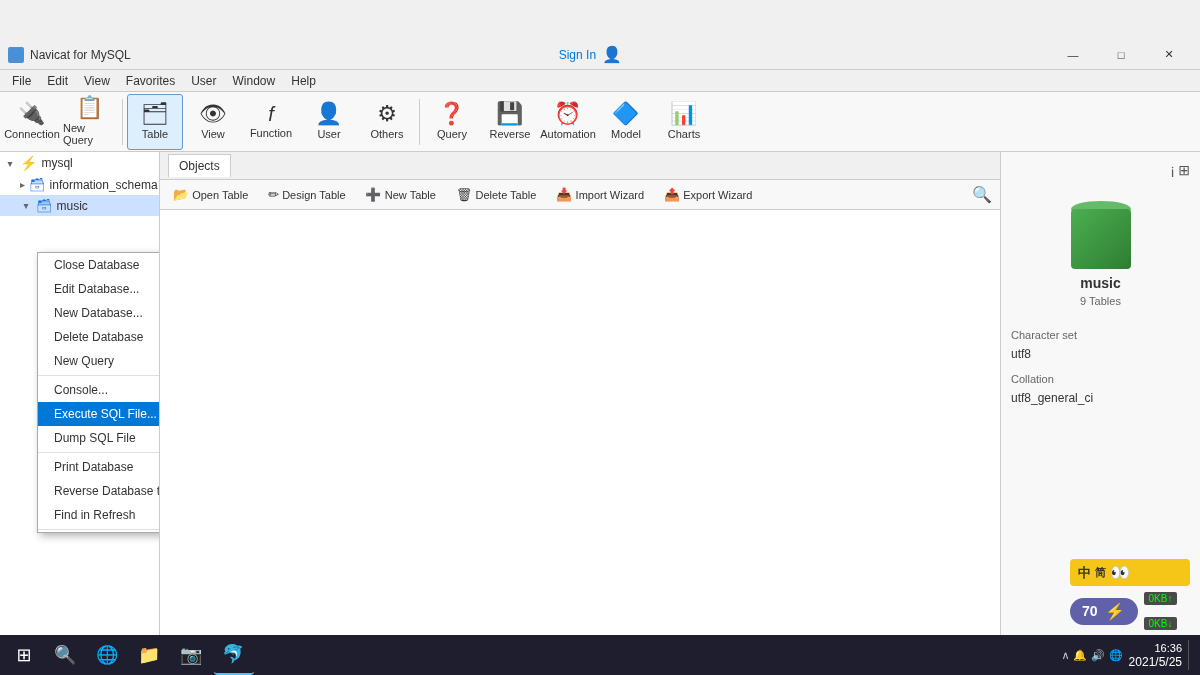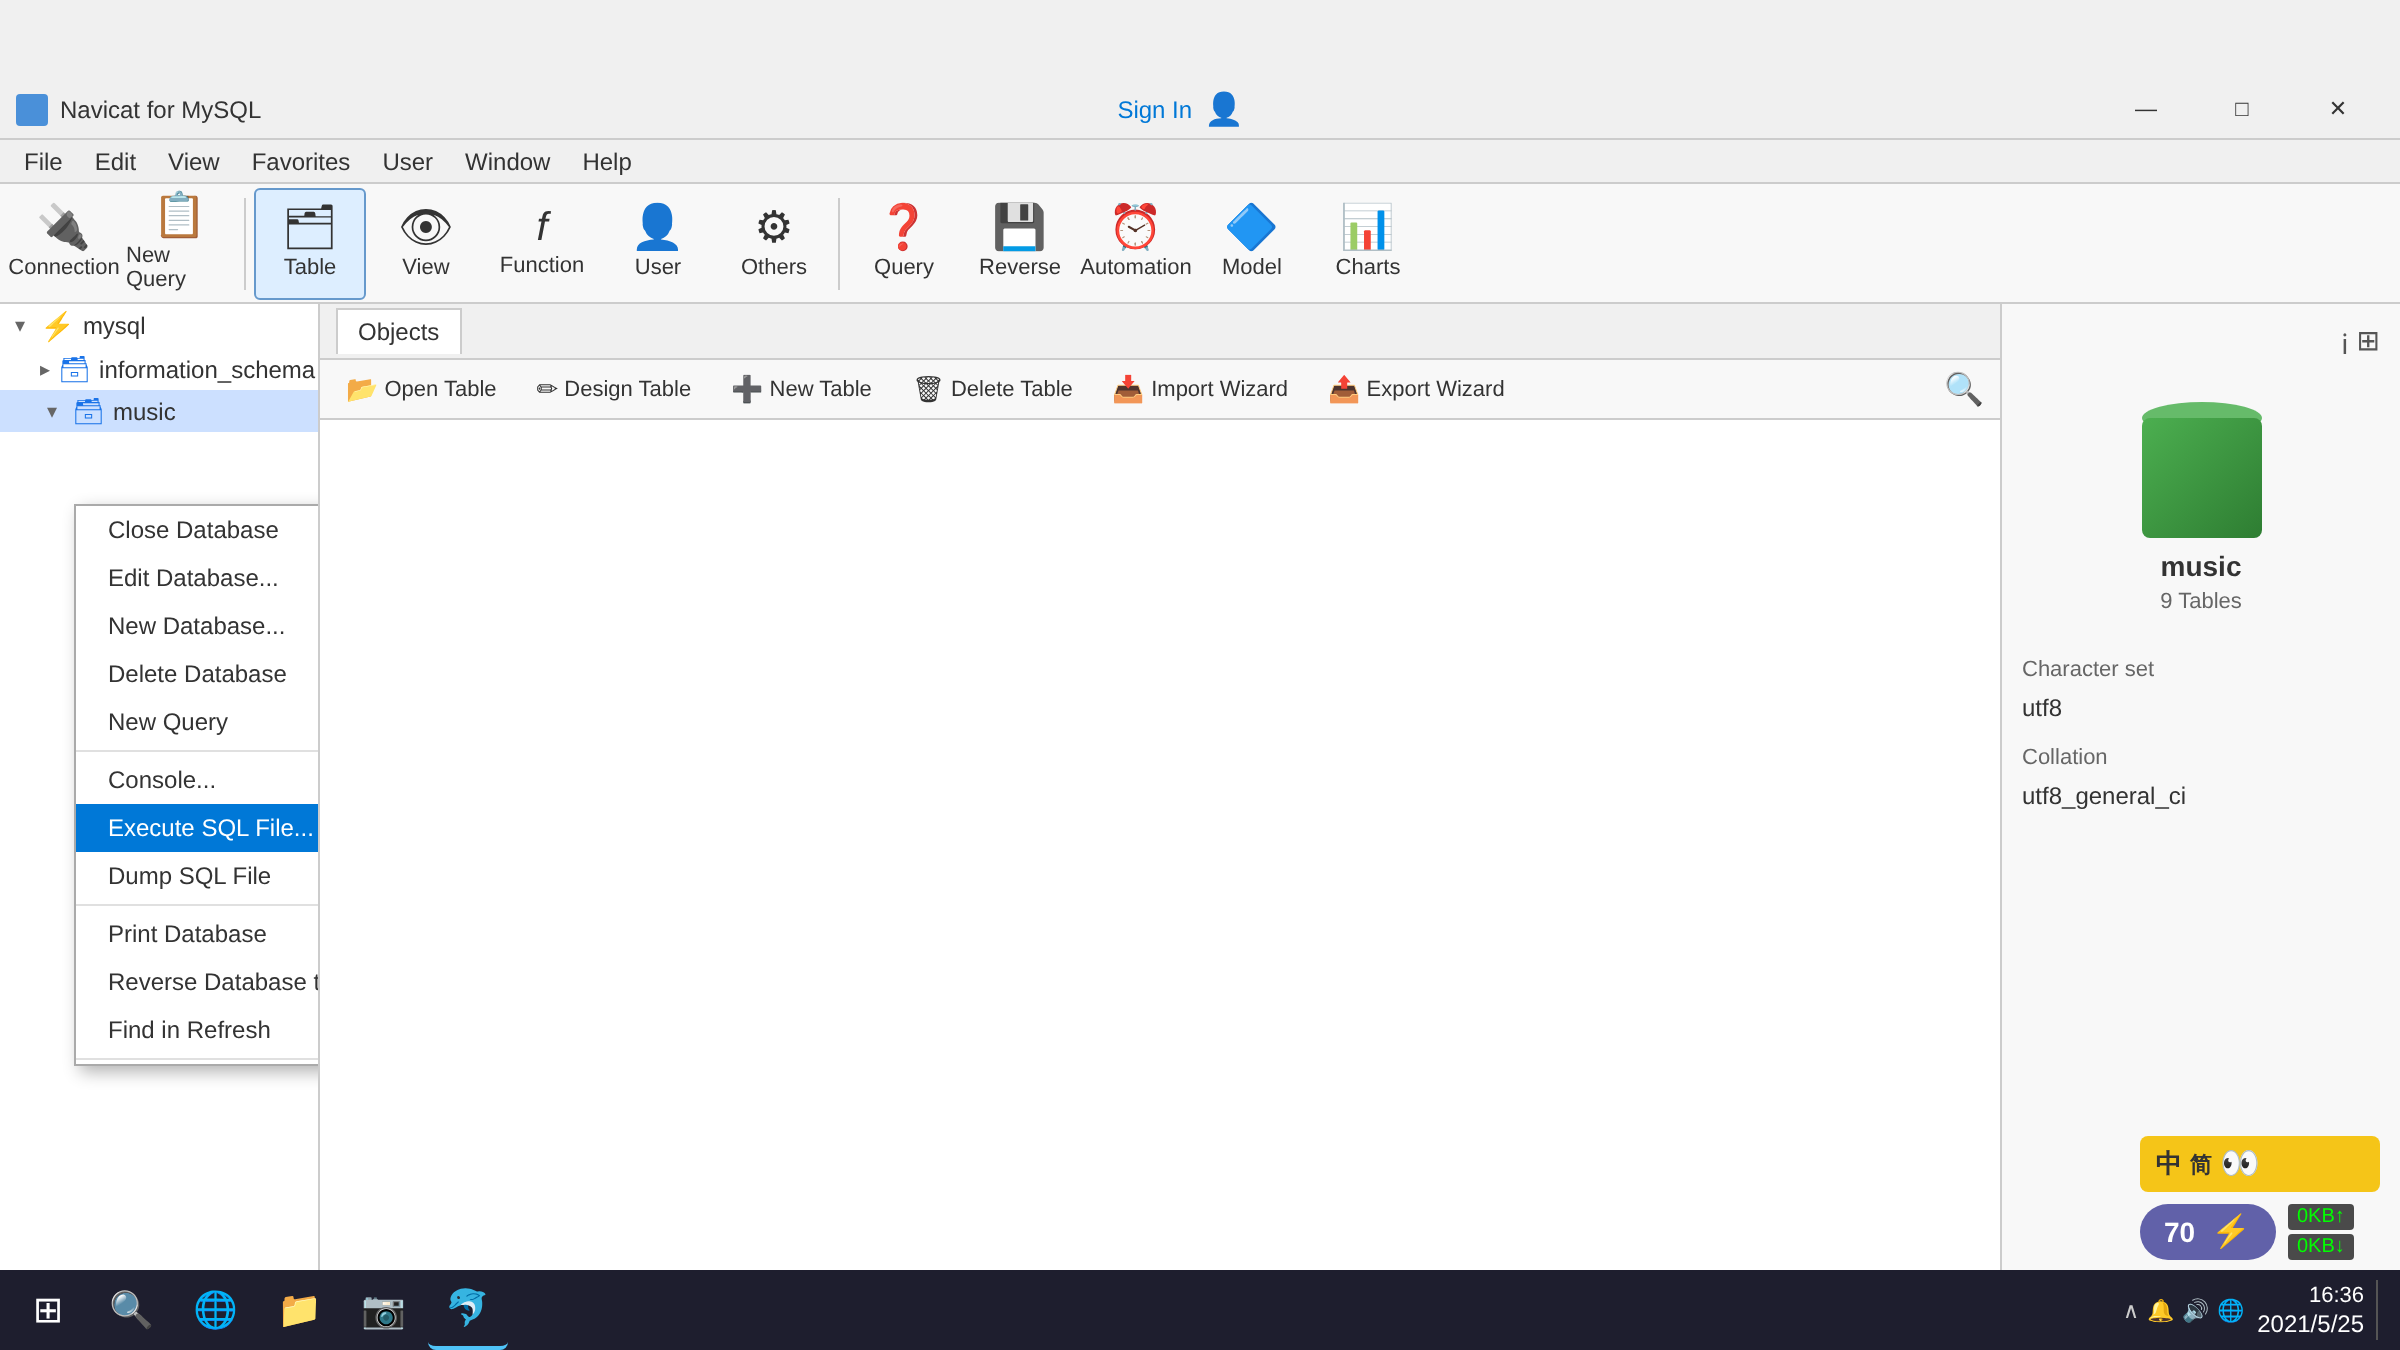--- a/index.html
+++ b/index.html
@@ -482,18 +482,18 @@
   <div style="background:#f5c518;border-radius:4px;padding:4px 8px;display:flex;align-items:center;gap:4px;font-size:13px;font-weight:bold;color:#333;min-width:120px;">
     <span>中</span>
     <span style="font-size:11px;">简</span>
     <span style="font-size:16px;">👀</span>
   </div>
   <div style="display:flex;align-items:center;gap:6px;">
     <div style="background:rgba(80,80,160,0.9);border-radius:24px;padding:4px 12px;display:flex;align-items:center;gap:8px;color:white;font-size:14px;font-weight:bold;">
       <span>70</span>
       <span style="font-size:16px;">⚡</span>
     </div>
-    <div style="display:flex;flex-direction:column;gap:2px;">
+    <div style="display:flex;flex-direction:column;gap:12px;">
       <div style="background:rgba(0,0,0,0.7);color:#0f0;font-size:10px;padding:1px 5px;border-radius:2px;text-align:right;">0KB↑</div>
       <div style="background:rgba(0,0,0,0.7);color:#0f0;font-size:10px;padding:1px 5px;border-radius:2px;text-align:right;">0KB↓</div>
     </div>
   </div>
 </div>
 
 </body></html>

